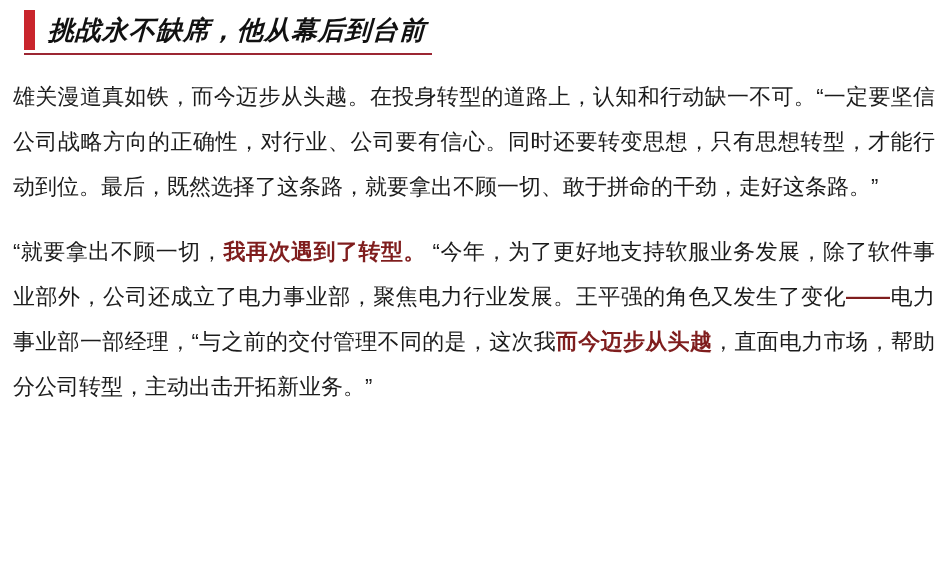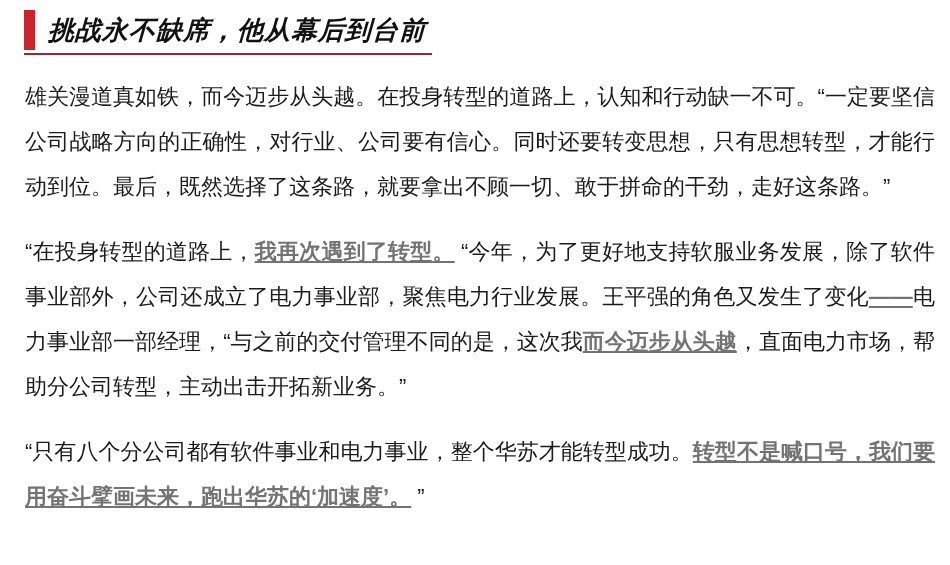--- a/index.html
+++ b/index.html
@@ -41,39 +41,38 @@
     color: #111111;
     white-space: nowrap;
     transform: skewX(-2deg);
   }
   
   .article {
     padding: 19px 15px 0 13px;
     color: #1b1b1b;
   }
   .para {
-    margin: 0 0 20px 12px;
+    margin: 0 0 20px 0;
     font-size: 22px;
     line-height: 45px;
     text-align: justify;
     text-justify: inter-ideograph;
     word-break: break-all;
   }
   .para:last-child { margin-bottom: 0; }
-  .bold { font-weight: 700; color: #737373; text-decoration: underline; }
+  .bold { font-weight: 700; color: #7f1d1d; }
 </style>
 </head>
 <body>
 
 <div class="page">
 
   <div class="title-block">
     <span class="title-bar"></span>
     <span class="title-text">挑战永不缺席，他从幕后到台前</span>
   </div>
 
   <div class="article">
       <p class="para"><span>雄关漫道真如铁，而今迈步从头越。在投身转型的道路上，认知和行动缺一不可。“一定要坚信公司战略方向的正确性，对行业、公司要有信心。同时还要转变思想，只有思想转型，才能行动到位。最后，既然选择了这条路，就要拿出不顾一切、敢于拼命的干劲，走好这条路。”</span></p>
-      <p class="para"><span>“在投身转型的道路上，</span><span class="bold">我再次遇到了转型。</span><span> “今年，为了更好地支持软服业务发展，除了软件事业部外，公司还成立了电力事业部，聚焦电力行业发展。王平强的角色又发生了变化</span><span class="bold">——</span><span>电力事业部一部经理，“与之前的交付管理不同的是，这次我</span><span class="bold">而今迈步从头越</span><span>，直面电力市场，帮助分公司转型，主动出击开拓新业务。”</span></p>
-      <p class="para"><span>“只有八个分公司都有软件事业和电力事业，整个华苏才能转型成功。</span><span class="bold">转型不是喊口号，我们要用奋斗擘画未来，跑出华苏的‘加速度’。</span><span> ”</span></p>
+      <p class="para"><span>“就要拿出不顾一切，</span><span class="bold">我再次遇到了转型。</span><span> “今年，为了更好地支持软服业务发展，除了软件事业部外，公司还成立了电力事业部，聚焦电力行业发展。王平强的角色又发生了变化</span><span class="bold">——</span><span>电力事业部一部经理，“与之前的交付管理不同的是，这次我</span><span class="bold">而今迈步从头越</span><span>，直面电力市场，帮助分公司转型，主动出击开拓新业务。”</span></p>
     </div>
 
 </div>
 
 </body></html>

